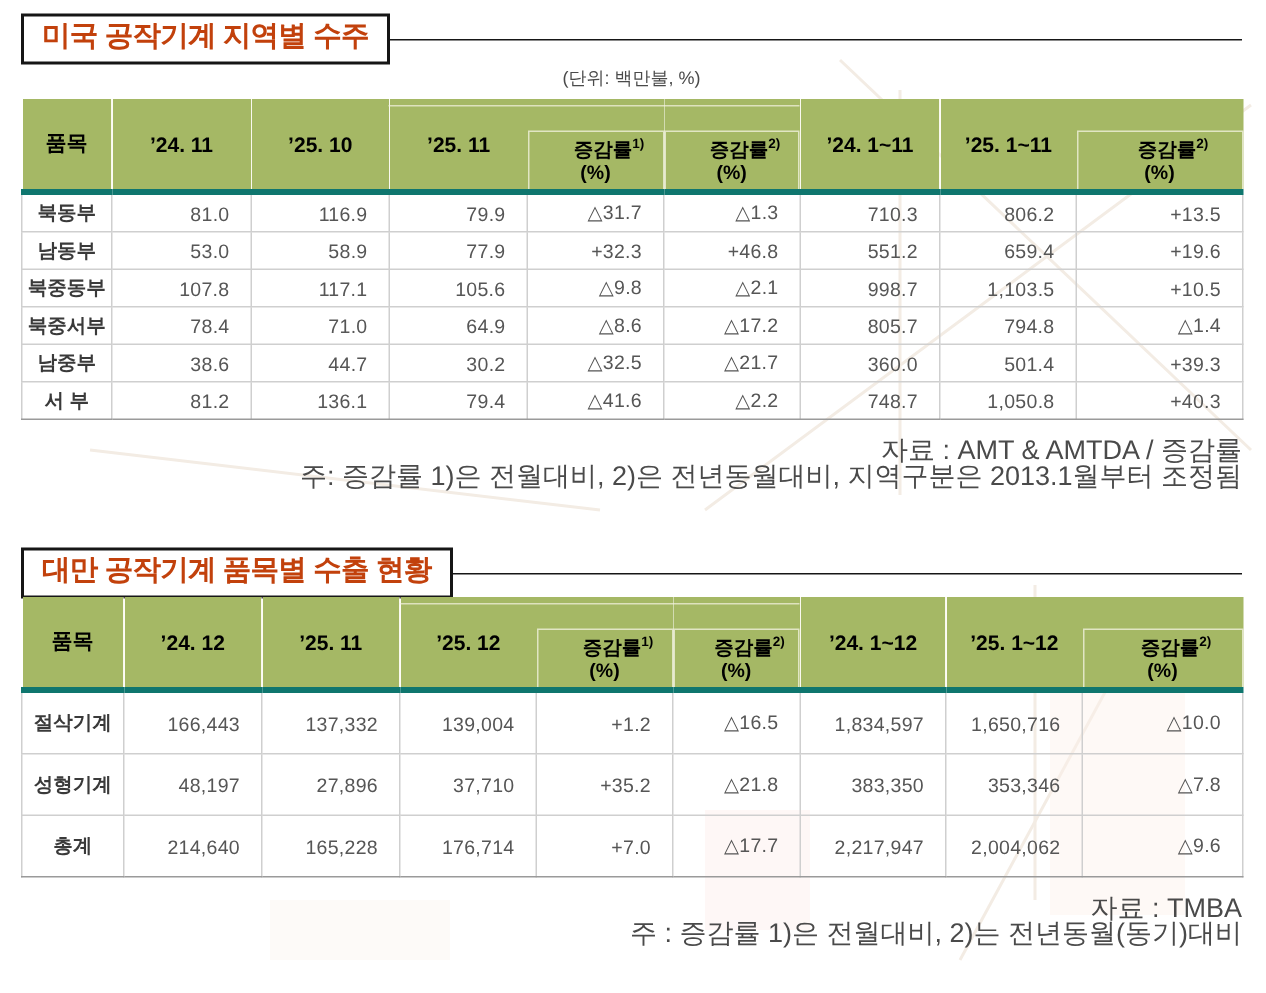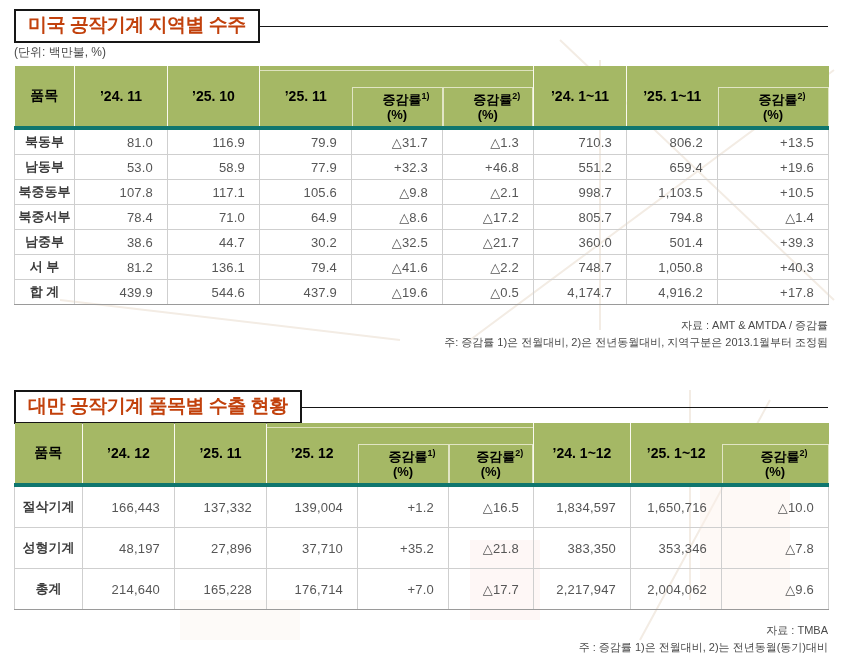--- a/index.html
+++ b/index.html
@@ -13,21 +13,21 @@
   .content{position:relative;z-index:1;padding:10px 16px 0 14px;}
 
   .title-row{display:flex;align-items:center;height:32px;}
   .title-box{
     border:2px solid #161616;background:#ffffff;
     padding:2px 12px 4px;font-size:19px;font-weight:900;color:#c2410c;
     letter-spacing:-0.5px;line-height:24px;white-space:nowrap;
   }
   .title-rule{flex:1;height:0;border-top:1px solid #161616;}
 
-  .unit{text-align:left;font-size:12px;color:#4a4a4a;margin:2px 0 5px;}
+  .unit{text-align:center;font-size:12px;color:#4a4a4a;margin:2px 0 5px;}
 
   .twrap{position:relative;width:814px;}
   table.data{border-collapse:collapse;width:814px;table-layout:fixed;}
   thead th{
     background:#a5b865;height:60px;padding:0;
     color:#000000;font-size:14px;font-weight:600;text-align:center;
     vertical-align:middle;border-bottom:4px solid #0f766e;position:relative;
   }
   th.sepL{border-left:1px solid rgba(246,244,228,0.55);}
   th.boxed .hbox{
@@ -43,21 +43,21 @@
   tbody tr:last-child td{border-bottom:1px solid #9a9a9a;}
   .t1 tbody td{height:22px;}
   .t2 tbody td{height:38px;}
   td.item{text-align:center;font-weight:700;color:#3a3a3a;}
   td.num{text-align:right;padding-right:14px;letter-spacing:0.2px;}
 
   .group-line{position:absolute;top:4px;height:0;border-top:1px solid rgba(246,244,228,0.7);}
   .t1 .group-line{left:245px;width:274px;}
   .t2 .group-line{left:252px;width:267px;}
 
-  .notes{margin-top:12px;text-align:right;font-size:11px;color:#4a4a4a;line-height:17px;}
+  .notes{margin-top:12px;text-align:right;font-size:18px;color:#4a4a4a;line-height:17px;}
   .sec2{margin-top:40px;}
 </style>
 </head>
 <body>
 
 <svg class="wm" width="844" height="662" viewBox="0 0 844 662" xmlns="http://www.w3.org/2000/svg">
   <g fill="none" stroke="#f3ece4" stroke-width="2">
     <path d="M560 40 L834 300"></path>
     <path d="M834 70 L470 340"></path>
     <path d="M600 60 L600 330"></path>
@@ -180,31 +180,20 @@
               <td class="item">서 부</td>
               <td class="num">81.2</td>
               <td class="num">136.1</td>
               <td class="num">79.4</td>
               <td class="num">△41.6</td>
               <td class="num">△2.2</td>
               <td class="num">748.7</td>
               <td class="num">1,050.8</td>
               <td class="num">+40.3</td>
             </tr>
-            <tr>
-              <td class="item">합 계</td>
-              <td class="num">439.9</td>
-              <td class="num">544.6</td>
-              <td class="num">437.9</td>
-              <td class="num">△19.6</td>
-              <td class="num">△0.5</td>
-              <td class="num">4,174.7</td>
-              <td class="num">4,916.2</td>
-              <td class="num">+17.8</td>
-            </tr>
           </tbody>
         </table>
       <div class="group-line"></div>
     </div>
 
     <div class="notes">
       <div>자료 : AMT &amp; AMTDA / 증감률</div>
       <div>주: 증감률 1)은 전월대비, 2)은 전년동월대비, 지역구분은 2013.1월부터 조정됨</div>
     </div>
   </div>

